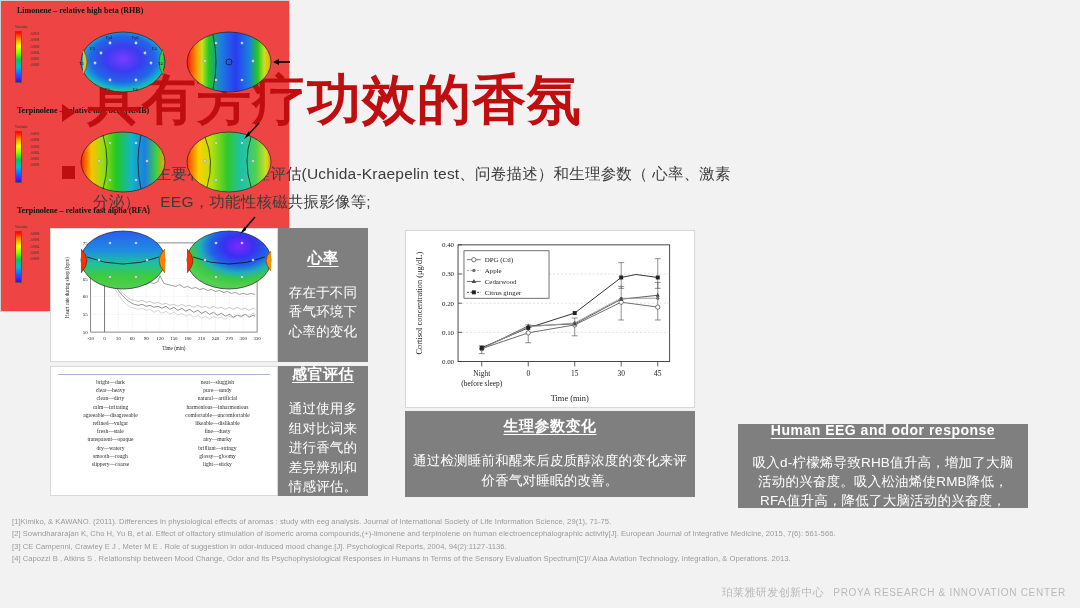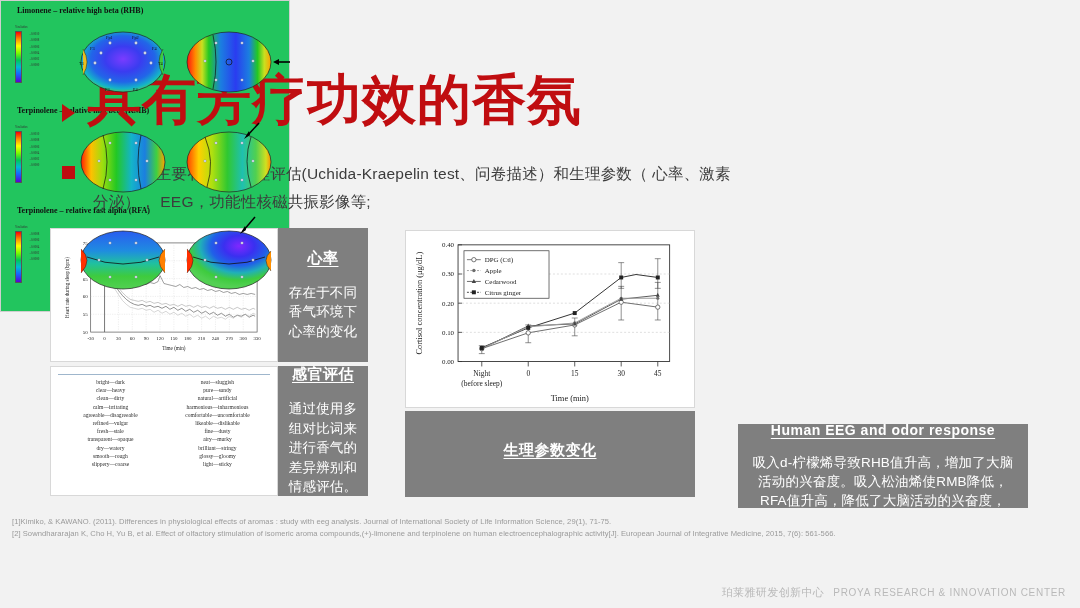--- a/index.html
+++ b/index.html
@@ -62,21 +62,21 @@
   .wt-item {
     font-size: 4.2px; color: #2d2d2d; text-align: center;
     font-family: "Liberation Serif", serif; line-height: 1.95;
     white-space: nowrap; transform: scale(1.32); transform-origin: center center;
   }
 
   
   #cort-card { left: 405px; top: 230px; width: 290px; height: 178px; }
 
   
-  #eeg-card { left: 738px; top: 112px; width: 290px; height: 312px; background:#22c55e; border:1px solid #cfcfcf; }
+  #eeg-card { left: 738px; top: 112px; width: 290px; height: 312px; background:#ef4444; border:1px solid #cfcfcf; }
   .eeg-sec-title {
     font-size: 8px; font-weight: bold; color: #111;
     font-family: "Liberation Serif", serif; margin: 5px 0 0 16px;
   }
   .eeg-row { position: relative; height: 86px; }
   .eeg-scale { position: absolute; left: 14px; top: 10px; width: 34px; }
   .eeg-scale-cap { font-size: 3.4px; color:#333; font-family:"Liberation Serif",serif; margin-bottom:2px; }
   .eeg-bar {
     width: 7px; height: 52px; border: .6px solid #555;
     background: linear-gradient(to bottom, #ff0000 0%, #ff8c00 14%, #ffff00 28%,
@@ -344,20 +344,21 @@
         <text class="tick-lab" style="font-size:7px" x="79" y="53.5">Cedarwood</text>
         <line x1="61" y1="62" x2="75" y2="62" stroke="#333" stroke-width=".9" stroke-dasharray="2 1.4"></line>
         <rect x="66" y="60" width="4" height="4" fill="#222"></rect>
         <text class="tick-lab" style="font-size:7px" x="79" y="64.5">Citrus ginger</text>
       </g>
     </svg>
   </div>
 
   <div class="gray-box" id="phys-gray">
     <div class="gb-title">生理参数变化</div>
+    <div class="gb-body">通过检测睡前和醒来后皮质醇浓度的变化来评价香气对睡眠的改善。</div>
   </div>
 
   <div id="eeg-card">
     <div class="eeg-sec-title">Limonene – relative high beta (RHB)</div>
     <div class="eeg-row">
       <div class="eeg-scale">
         <div class="eeg-scale-cap">%relative</div>
         <span class="eeg-bar"></span>
         <span class="eeg-ticks">–0.0010<br>–0.0008<br>–0.0006<br>–0.0004<br>–0.0002<br>–0.0000</span>
       </div>
@@ -559,20 +560,22 @@
   </div>
 
   <div class="gray-box" id="eeg-gray">
     <div class="gb-title">Human EEG and odor response</div>
     <div class="gb-body">吸入d-柠檬烯导致RHB值升高，增加了大脑活动的兴奋度。吸入松油烯使RMB降低，RFA值升高，降低了大脑活动的兴奋度，</div>
   </div>
 
   <div id="refs">
     <div class="ref-line">[1]Kimiko, &amp; KAWANO. (2011). Differences in physiological effects of aromas : study with eeg analysis. Journal of International Society of Life Information Science, 29(1), 71-75.</div>
     <div class="ref-line">[2] Sowndhararajan K, Cho H, Yu B, et al. Effect of olfactory stimulation of isomeric aroma compounds,(+)-limonene and terpinolene on human electroencephalographic activity[J]. European Journal of Integrative Medicine, 2015, 7(6): 561-566.</div>
+    <div class="ref-line">[3] CE  Campenni,  Crawley E J ,  Meter M E . Role of suggestion in odor-induced mood change.[J]. Psychological Reports, 2004, 94(2):1127-1136.</div>
+    <div class="ref-line">[4] Capozzi B ,  Atkins S . Relationship between Mood Change, Odor and Its Psychophysiological Responses in Humans in Terms of the Sensory Evaluation Spectrum[C]// Aiaa Aviation Technology, Integration, &amp; Operations. 2013.</div>
   </div>
 
   <div id="footer">
     <div id="footer-cn">珀莱雅研发创新中心</div>
     <div id="footer-en">PROYA RESEARCH &amp; INNOVATION CENTER</div>
   </div>
 
 </div>
 
 </body></html>

